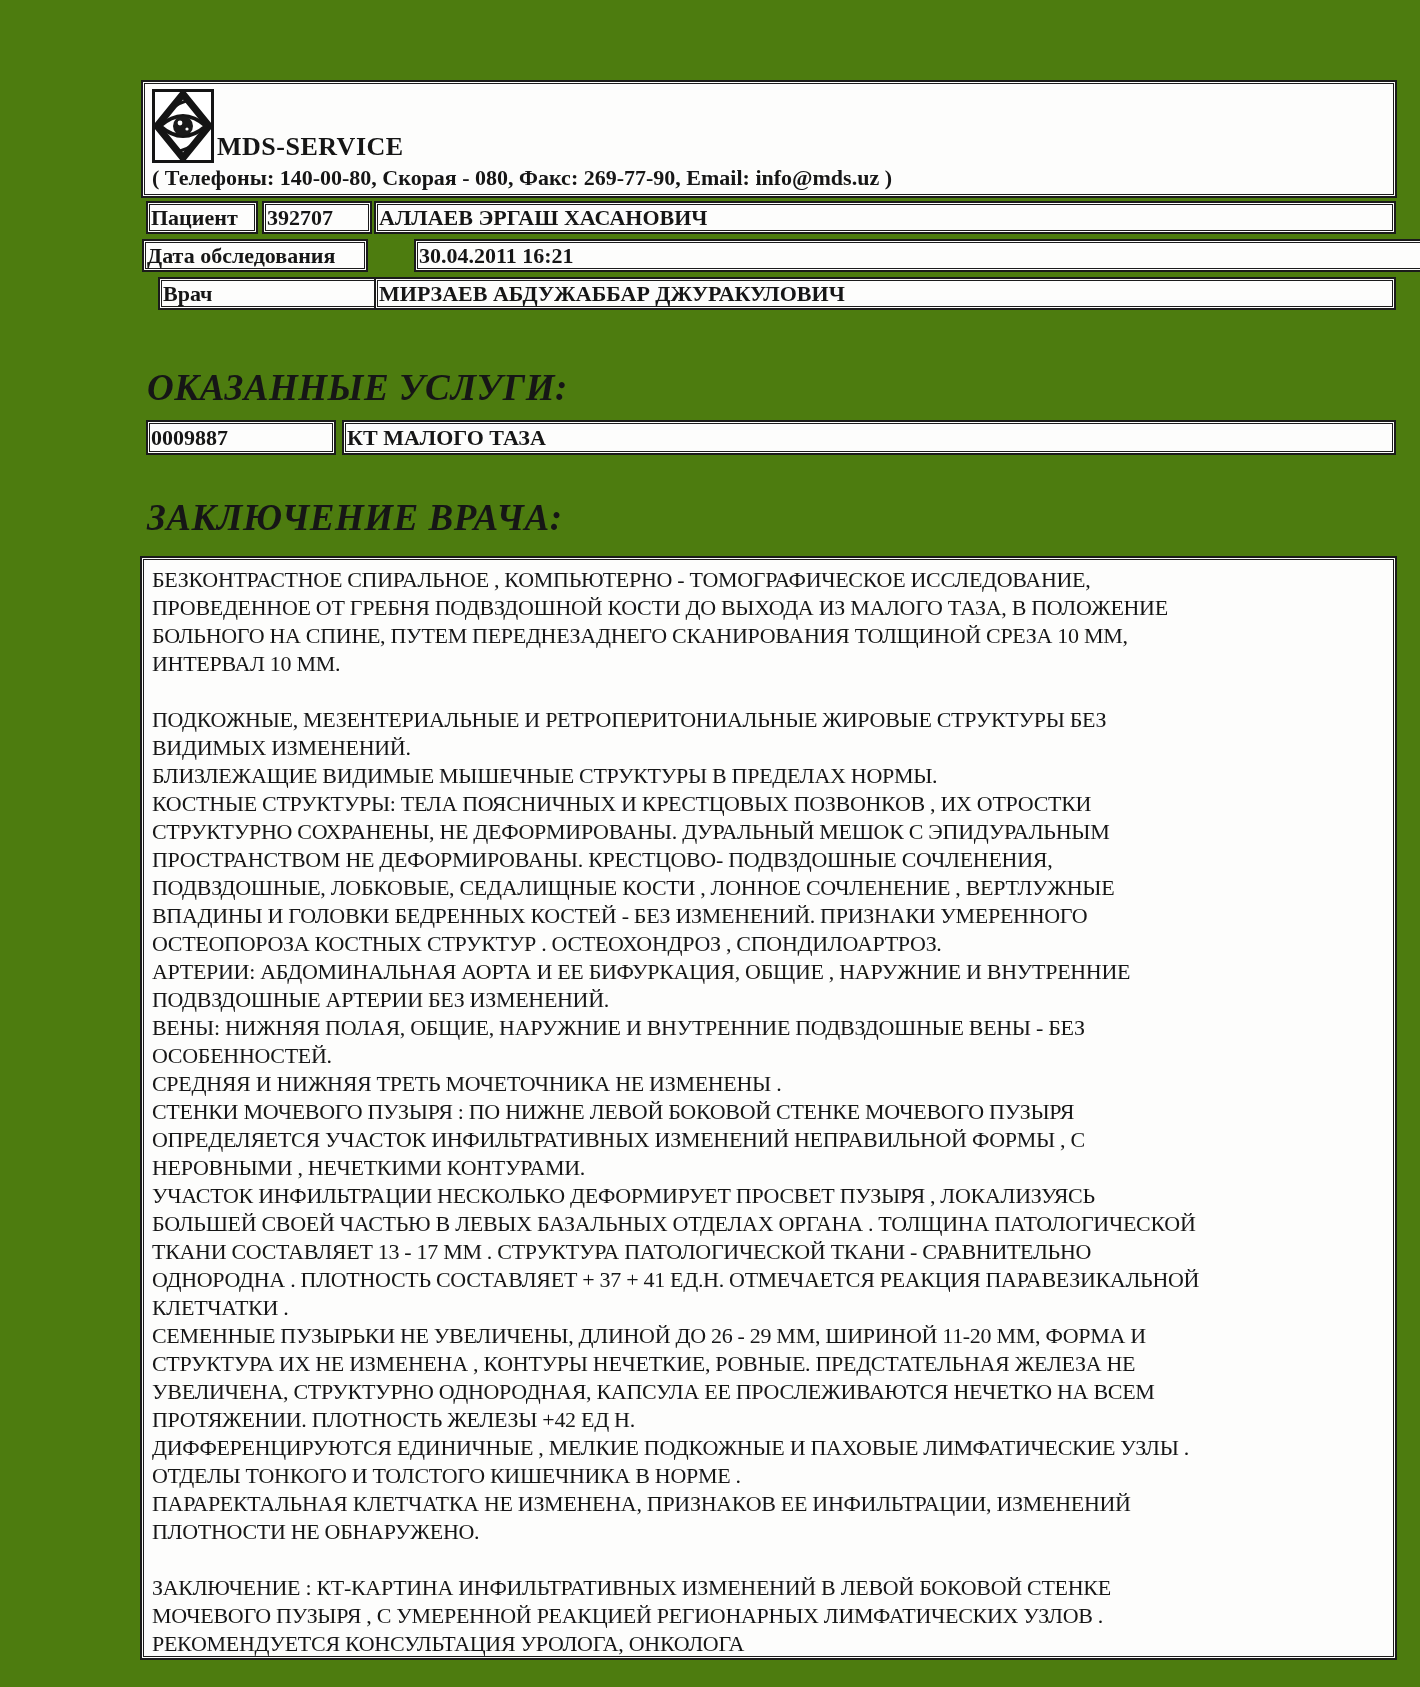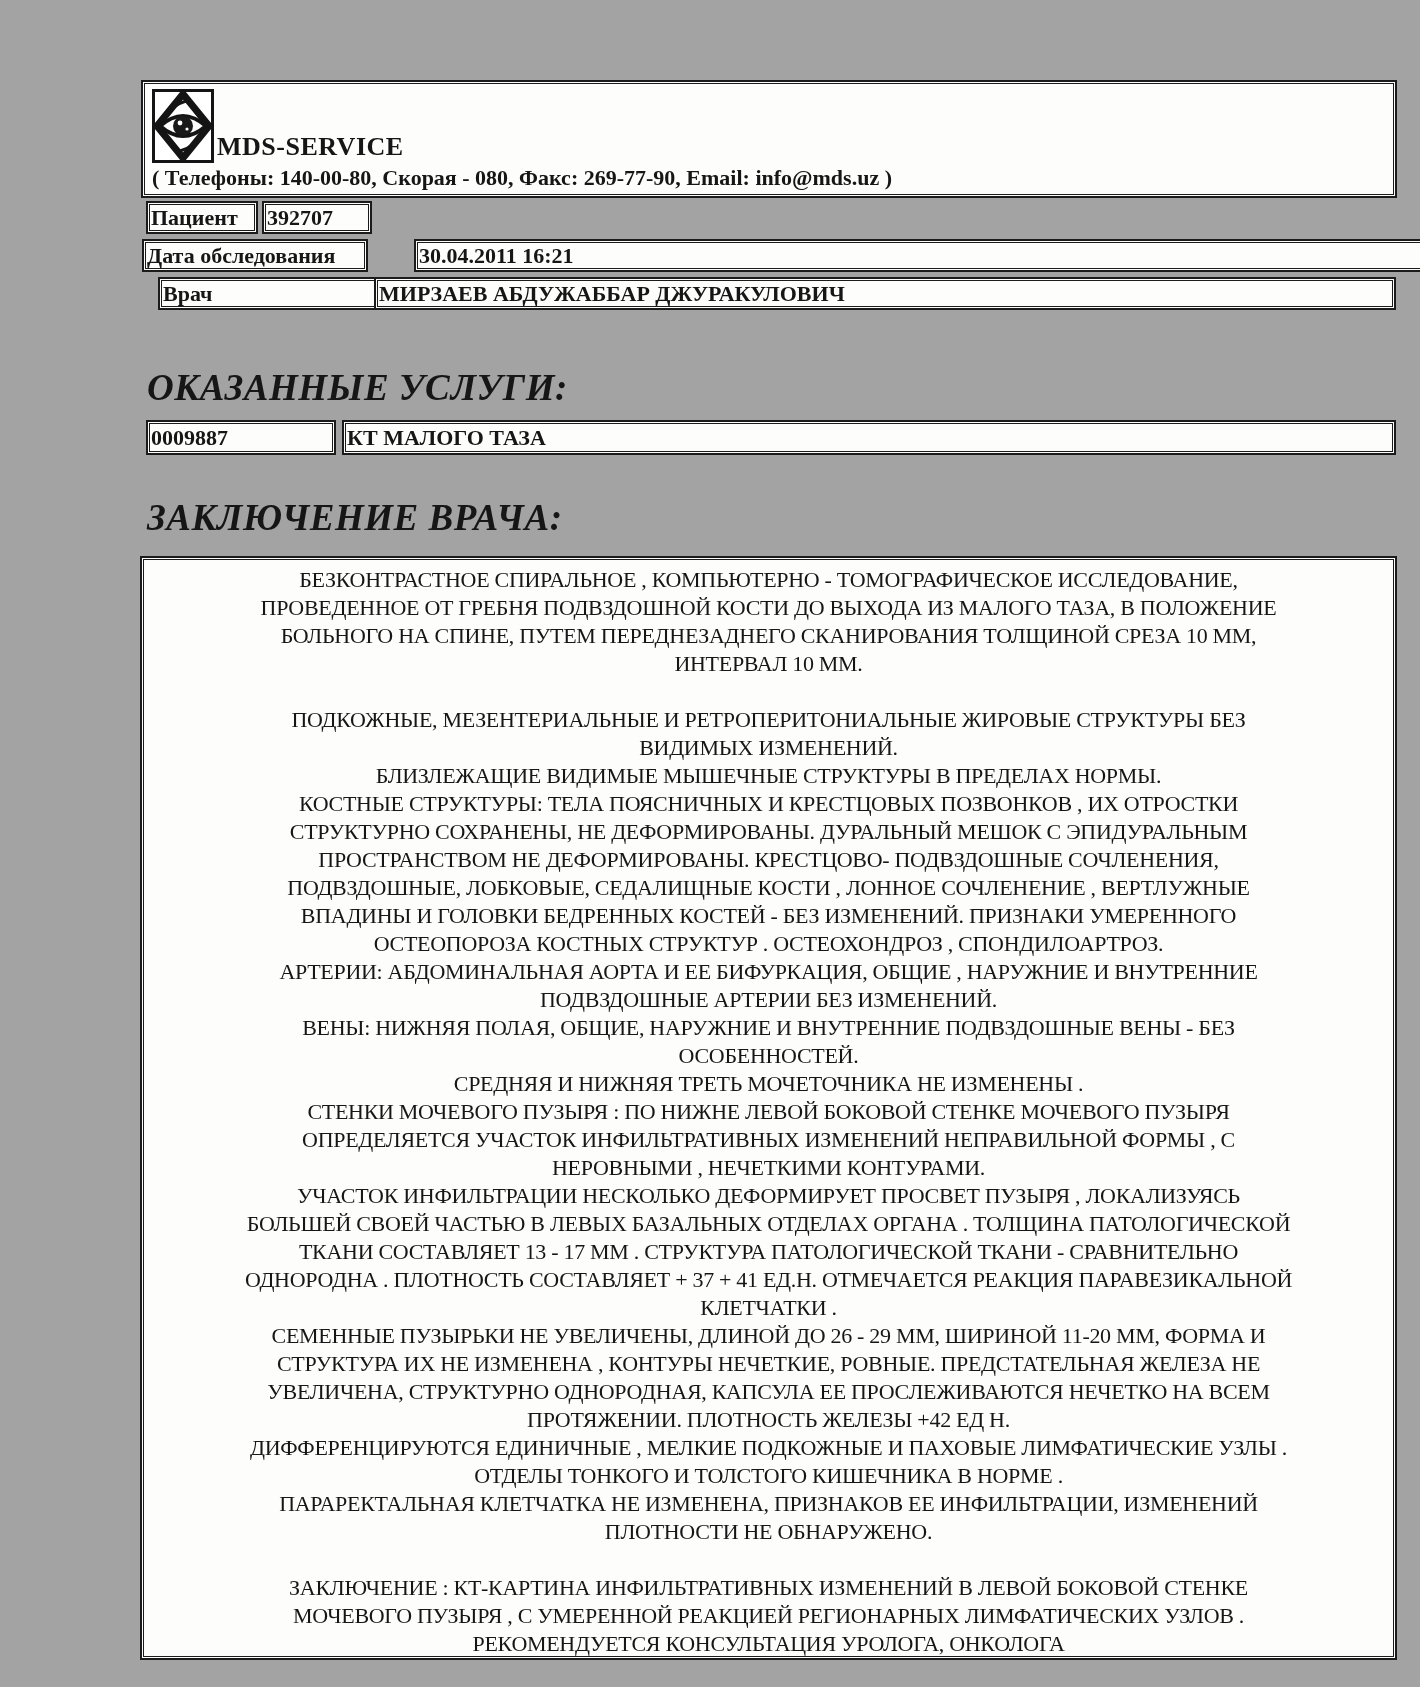--- a/index.html
+++ b/index.html
@@ -1,18 +1,18 @@
 <!DOCTYPE html>
 <html lang="ru"><head>
 <meta charset="utf-8">
 <style>
   html,body { margin:0; padding:0; background:#ffffff; }
   .page {
     position:relative; width:1420px; height:1687px;
-    background:#a3a3a3; overflow:hidden;
+    background:#4d7c0f; overflow:hidden;
     font-family:"Liberation Serif", serif; color:#161616;
   }
   
   .box {
     position:absolute; border:2px solid #1b1b1b; background:#fdfdfc; box-sizing:border-box;
   }
   .box::after {
     content:""; position:absolute; inset:1px; border:1px solid #1b1b1b; pointer-events:none;
   }
   .cell {
@@ -48,35 +48,36 @@
         <path d="M10,30 Q20,16 34,12" fill="none" stroke="#141414" stroke-width="3"></path>
         <path d="M52,44 Q42,58 28,62" fill="none" stroke="#141414" stroke-width="3"></path>
       </svg>
     </span>
     <span class="brand" style="left:74px; top:50px;">MDS-SERVICE</span>
     <span class="contact" style="left:9px; top:83px;">( Телефоны: 140-00-80, Скорая - 080, Факс: 269-77-90, Email: info@mds.uz )</span>
   </div>
 
   <div class="box cell" style="left:146px; top:201px; width:112px; height:33px;">Пациент</div>
   <div class="box cell" style="left:262px; top:201px; width:110px; height:33px;">392707</div>
+  <div class="box cell" style="left:374px; top:201px; width:1022px; height:33px;">АЛЛАЕВ ЭРГАШ ХАСАНОВИЧ</div>
 
   <div class="box cell" style="left:142px; top:239px; width:226px; height:33px;">Дата обследования</div>
   <div class="box cell" style="left:374px; top:239px; width:1022px; height:33px;margin-left:40px;">30.04.2011 16:21</div>
 
   <div class="box cell" style="left:146px; top:277px; width:226px; height:33px;margin-left:12px;">Врач</div>
   <div class="box cell" style="left:374px; top:277px; width:1022px; height:33px;">МИРЗАЕВ АБДУЖАББАР ДЖУРАКУЛОВИЧ</div>
 
   <div class="heading" style="left:147px; top:366px;">ОКАЗАННЫЕ УСЛУГИ:</div>
 
   <div class="box cell" style="left:146px; top:420px; width:190px; height:35px;">0009887</div>
   <div class="box cell" style="left:342px; top:420px; width:1054px; height:35px;">КТ МАЛОГО ТАЗА</div>
 
   <div class="heading" style="left:147px; top:496px;">ЗАКЛЮЧЕНИЕ ВРАЧА:</div>
 
-  <div class="box" style="left:140px; top:556px; width:1257px; height:1104px;text-align:center;">
+  <div class="box" style="left:140px; top:556px; width:1257px; height:1104px;">
     <div class="conclusion-text">БЕЗКОНТРАСТНОЕ СПИРАЛЬНОЕ , КОМПЬЮТЕРНО - ТОМОГРАФИЧЕСКОЕ ИССЛЕДОВАНИЕ,
 ПРОВЕДЕННОЕ ОТ ГРЕБНЯ ПОДВЗДОШНОЙ КОСТИ ДО ВЫХОДА ИЗ МАЛОГО ТАЗА, В ПОЛОЖЕНИЕ
 БОЛЬНОГО НА СПИНЕ, ПУТЕМ ПЕРЕДНЕЗАДНЕГО СКАНИРОВАНИЯ ТОЛЩИНОЙ СРЕЗА 10 ММ,
 ИНТЕРВАЛ 10 ММ.
 
 ПОДКОЖНЫЕ, МЕЗЕНТЕРИАЛЬНЫЕ И РЕТРОПЕРИТОНИАЛЬНЫЕ ЖИРОВЫЕ СТРУКТУРЫ БЕЗ
 ВИДИМЫХ ИЗМЕНЕНИЙ.
 БЛИЗЛЕЖАЩИЕ ВИДИМЫЕ МЫШЕЧНЫЕ СТРУКТУРЫ В ПРЕДЕЛАХ НОРМЫ.
 КОСТНЫЕ СТРУКТУРЫ: ТЕЛА ПОЯСНИЧНЫХ И КРЕСТЦОВЫХ ПОЗВОНКОВ , ИХ ОТРОСТКИ
 СТРУКТУРНО СОХРАНЕНЫ, НЕ ДЕФОРМИРОВАНЫ. ДУРАЛЬНЫЙ МЕШОК С ЭПИДУРАЛЬНЫМ

